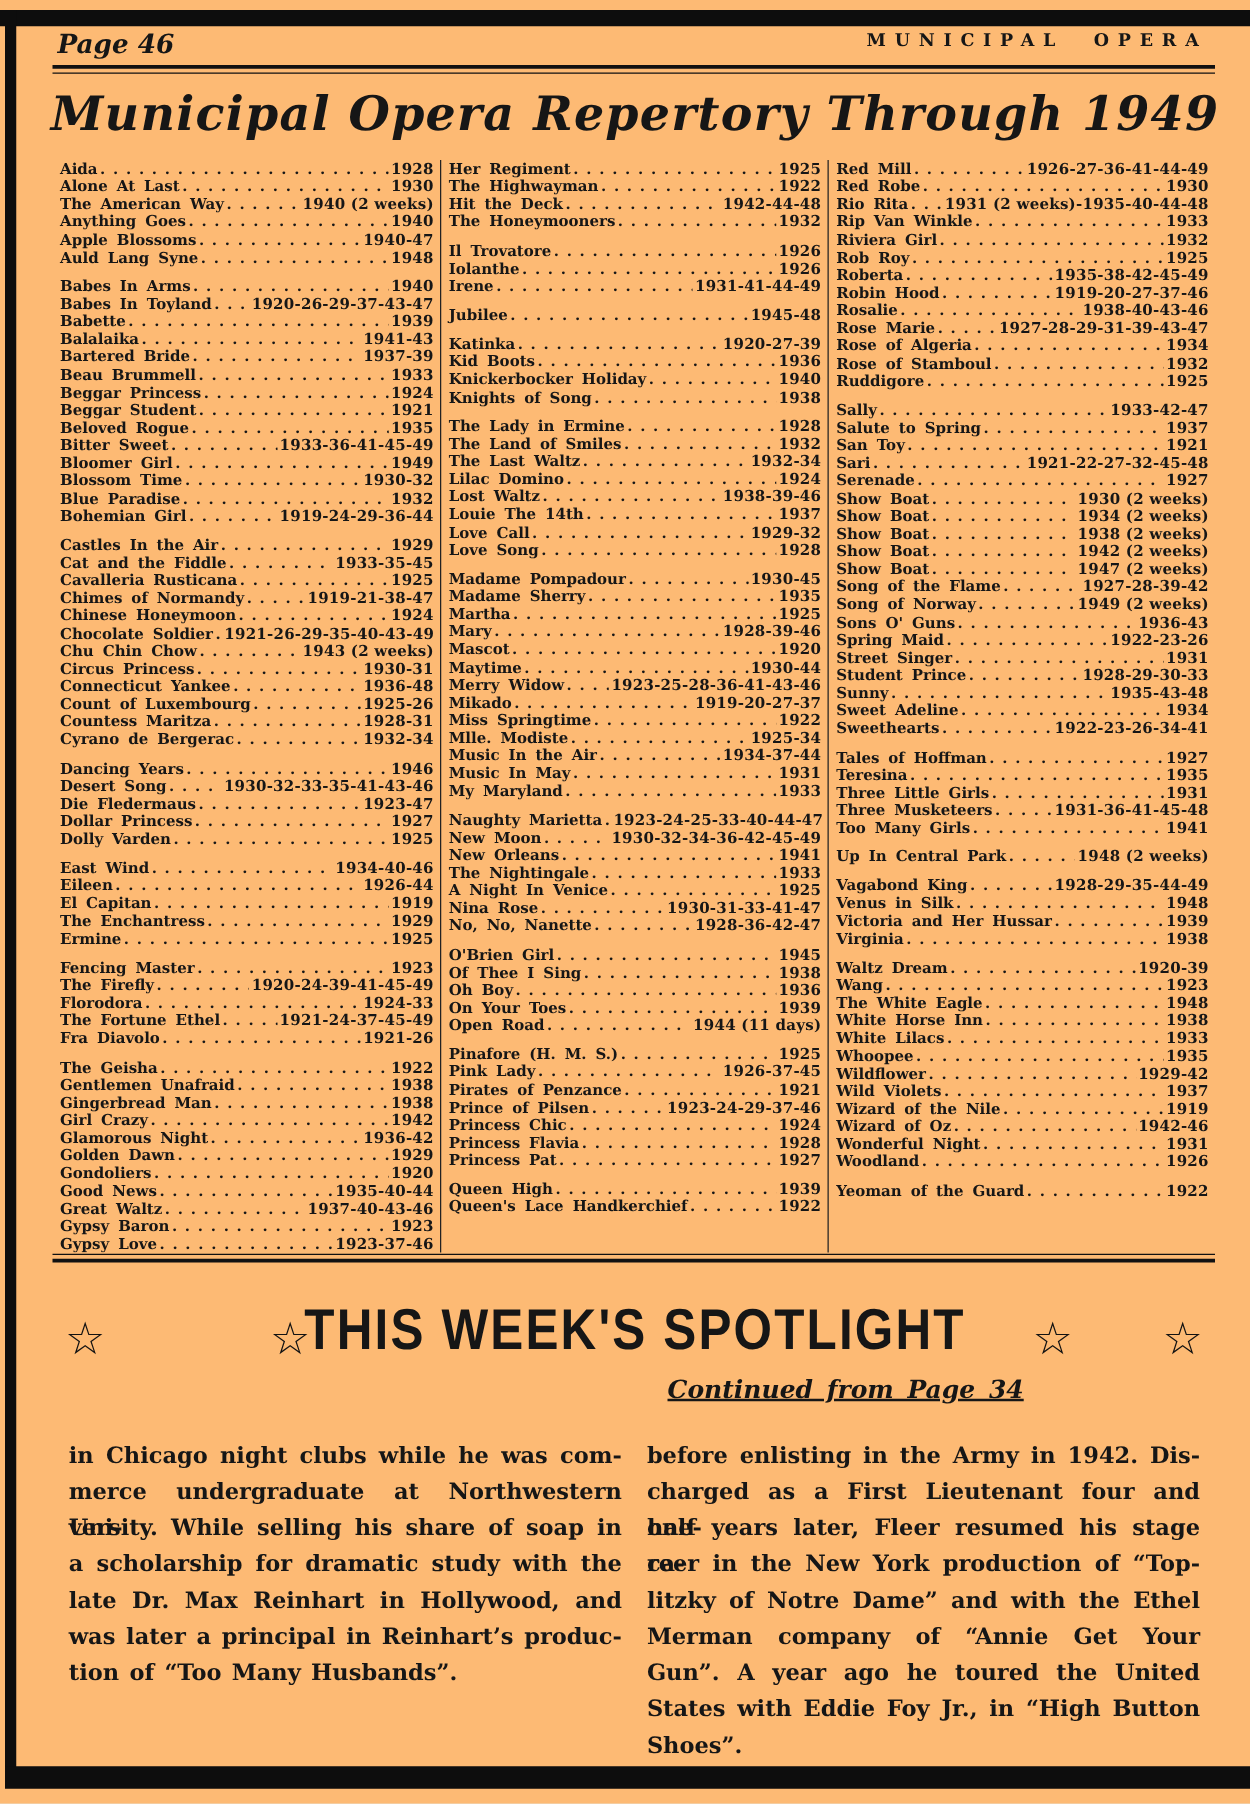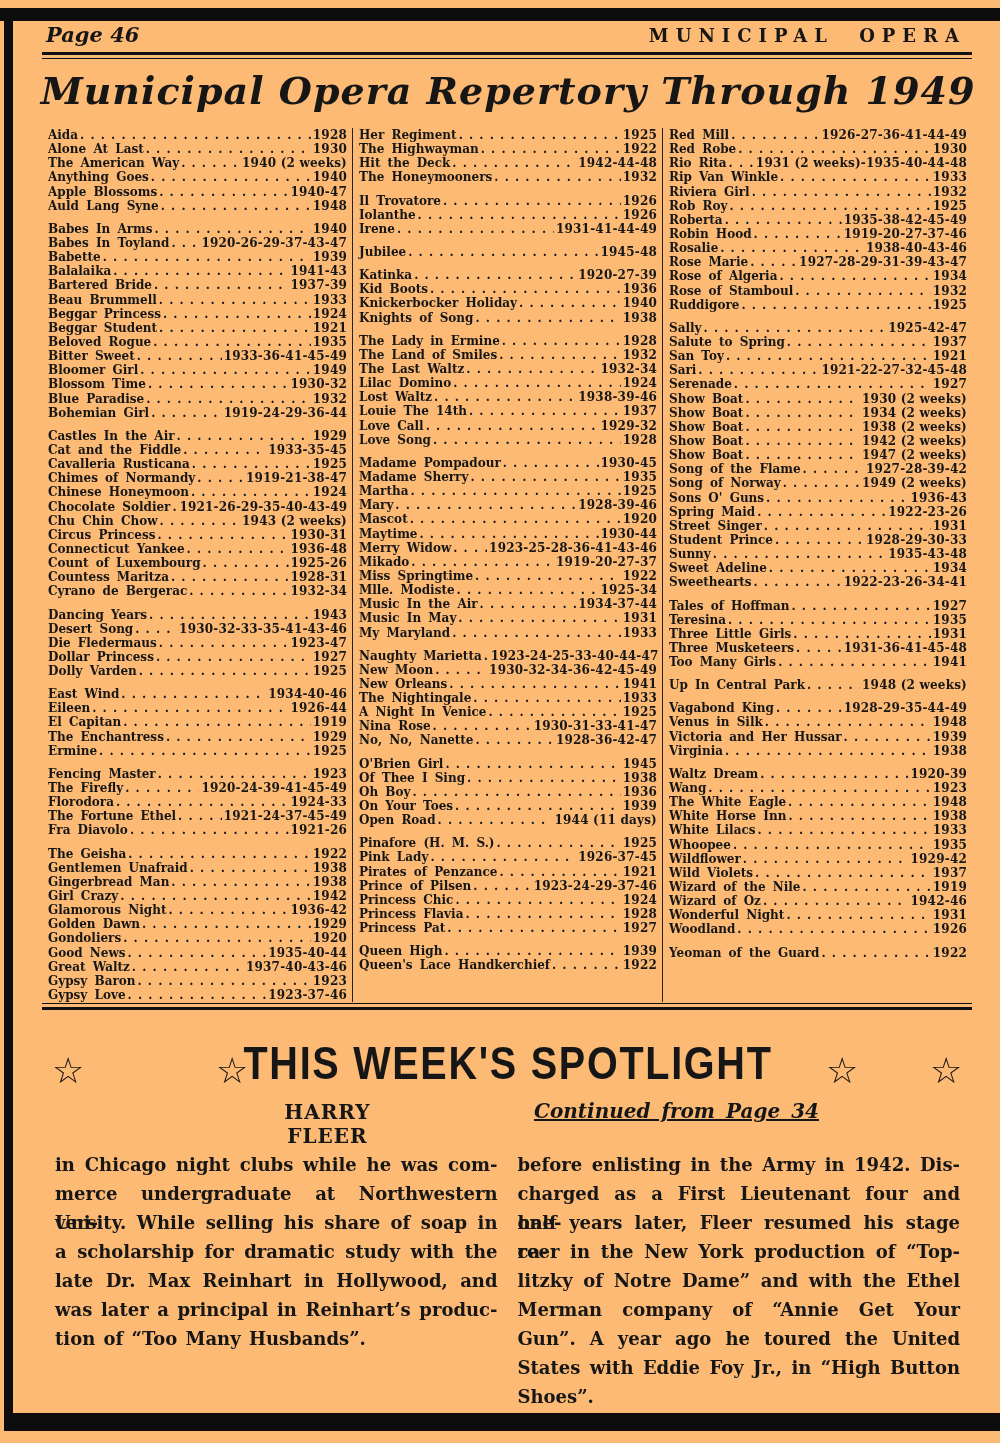--- a/index.html
+++ b/index.html
@@ -5,21 +5,21 @@
   html,body{margin:0;padding:0;background:#e8e7e4;}
   #page{position:relative;width:1000px;height:1443px;background:#fdba74;overflow:hidden;
         font-family:"DejaVu Serif",serif;color:#161616;padding-left:16px;}
   
   .b-top{position:absolute;left:0;right:0;top:8px;height:13px;background:#0d0d0d;}
   .b-left{position:absolute;left:4px;top:8px;width:9px;bottom:14px;background:#0d0d0d;}
   .b-right{position:absolute;right:2px;top:8px;width:5px;bottom:14px;background:#0d0d0d;}
   .b-bottom{position:absolute;left:4px;right:2px;bottom:12px;height:18px;background:#0d0d0d;}
   
   .pagenum{position:absolute;left:46px;top:22px;font-size:21px;font-weight:bold;font-style:italic;}
-  .pub{position:absolute;right:50px;top:25px;font-size:18px;font-weight:bold;letter-spacing:7px;word-spacing:12px;}
+  .pub{position:absolute;right:50px;top:25px;font-size:14px;font-weight:bold;letter-spacing:7px;word-spacing:12px;}
   .rule-thick{position:absolute;left:42px;right:44px;top:52px;height:3px;background:#111;}
   .rule-thin{position:absolute;left:42px;right:44px;top:58px;height:1px;background:#111;}
   .title{position:absolute;left:0;right:0;top:68px;text-align:center;
          font-size:38px;font-weight:bold;font-style:italic;letter-spacing:1px;}
   
   .list{position:absolute;left:42px;right:44px;top:128px;height:874px;
         display:grid;grid-template-columns:1fr 1fr 1fr;}
   .col{overflow:hidden;padding:0 5px 0 6px;}
   .col+.col{border-left:1px solid #222;}
   .group{margin-bottom:9px;}
@@ -236,21 +236,21 @@
           <div class="row">
             <span class="name">Cyrano de Bergerac</span>
             <span class="leader"></span>
             <span class="years">1932-34</span>
           </div>
         </div>
         <div class="group">
           <div class="row">
             <span class="name">Dancing Years</span>
             <span class="leader"></span>
-            <span class="years">1943</span>
+            <span class="years">1946</span>
           </div>
           <div class="row">
             <span class="name">Desert Song</span>
             <span class="leader"></span>
             <span class="years">1930-32-33-35-41-43-46</span>
           </div>
           <div class="row">
             <span class="name">Die Fledermaus</span>
             <span class="leader"></span>
             <span class="years">1923-47</span>
@@ -735,21 +735,21 @@
           <div class="row">
             <span class="name">Ruddigore</span>
             <span class="leader"></span>
             <span class="years">1925</span>
           </div>
         </div>
         <div class="group">
           <div class="row">
             <span class="name">Sally</span>
             <span class="leader"></span>
-            <span class="years">1925-42-47</span>
+            <span class="years">1933-42-47</span>
           </div>
           <div class="row">
             <span class="name">Salute to Spring</span>
             <span class="leader"></span>
             <span class="years">1937</span>
           </div>
           <div class="row">
             <span class="name">San Toy</span>
             <span class="leader"></span>
             <span class="years">1921</span>
@@ -965,21 +965,20 @@
   <div class="rule2-thin"></div>
   <div class="rule2-thick"></div>
 
 
   <span class="star star1">☆</span>
   <span class="star star2">☆</span>
   <div class="spot-head">THIS WEEK'S SPOTLIGHT</div>
   <span class="star star3">☆</span>
   <span class="star star4">☆</span>
 
-  <div class="byline">HARRY FLEER</div>
   <div class="continued">Continued from Page 34</div>
 
   <div class="bodytext">
     <div>
         <div class="bline">in Chicago night clubs while he was com-</div>
         <div class="bline">merce undergraduate at Northwestern Uni-</div>
         <div class="bline">versity.  While selling his share of soap in</div>
         <div class="bline">a scholarship for dramatic study with the</div>
         <div class="bline">late Dr. Max Reinhart in Hollywood, and</div>
         <div class="bline">was later a principal in Reinhart’s produc-</div>

